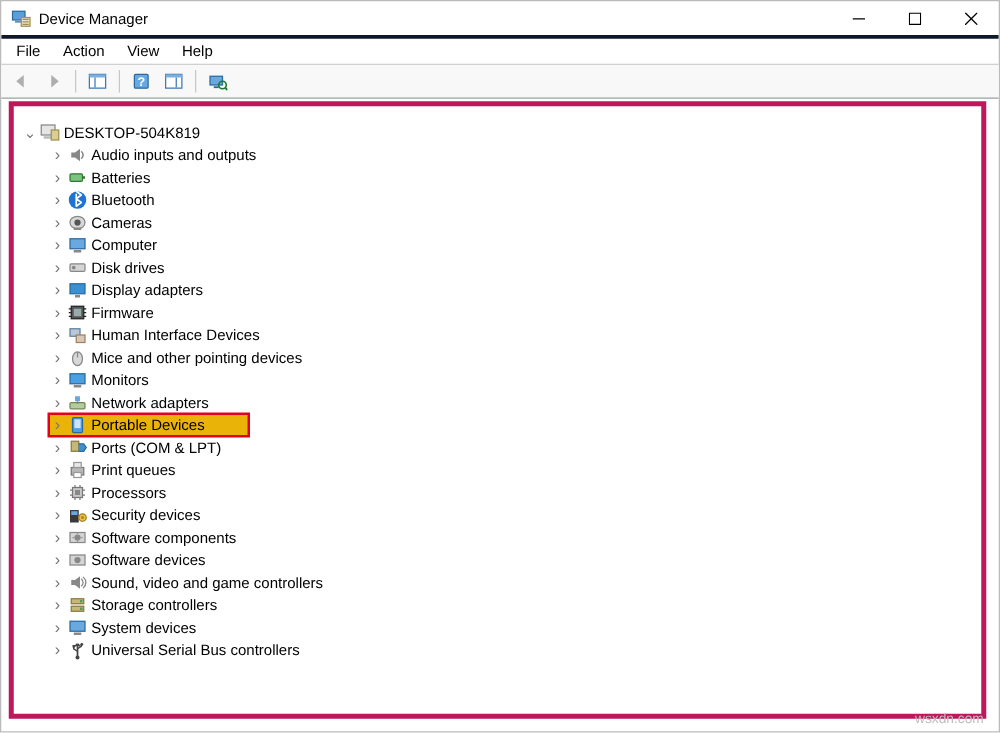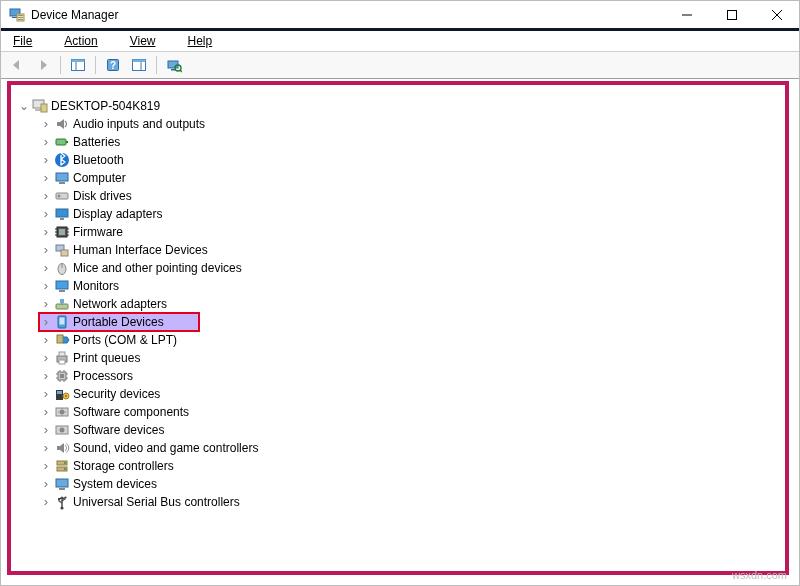--- a/index.html
+++ b/index.html
@@ -37,22 +37,21 @@
     width: 45px; height: 29px;
     display: flex; align-items: center; justify-content: center;
     font-family: "Segoe UI Symbol", sans-serif;
   }
   
   .menubar {
     height: 20px;
     display: flex;
     align-items: center;
     padding: 0 4px;
-    gap: 16px;
-    text-decoration: underline;
+    gap: 2px;
   }
   .menuitem {
     padding: 2px 8px;
     font-size: 12px;
   }
   
   .toolbarwrap {
     border-top: 1px solid #d0d0d0;
     border-bottom: 1px solid #a0a0a0;
     padding: 2px 4px;
@@ -98,21 +97,21 @@
   .nicon {
     width: 16px; height: 16px;
     display: inline-flex; align-items: center; justify-content: center;
     margin: 0 3px 0 1px;
   }
   .nlabel { font-size: 12px; }
   .child-nodes { padding-left: 22px; text-align: right; }
   .highlight-box {
     outline: 2px solid #e3001b;
     outline-offset: -1px;
-    background: #c4b5fd;
+    background: #eab308;
     position: relative;
     display: inline-flex;
     align-items: center;
     height: 18px;
     width: 160px;
   }
   .watermark {
     position: absolute;
     bottom: 4px; right: 12px;
     font-size: 11px;
@@ -249,20 +248,31 @@
               <circle cx="8" cy="8" r="7" fill="#1e74d2"></circle>
               <path d="M7 3v10l4-3-4-3 4-3-4-3" fill="none" stroke="#fff" stroke-width="1.3" stroke-linejoin="round"></path>
             </svg>
           </span>
           <span class="nlabel">Bluetooth</span>
         </div>
         <div class="node">
           <span class="twisty collapsed"></span>
           <span class="nicon">
             <svg width="16" height="16">
+              <ellipse cx="8" cy="8" rx="6" ry="5" fill="#d8d8d8" stroke="#888"></ellipse>
+              <circle cx="8" cy="8" r="2.5" fill="#555"></circle>
+              <rect x="5" y="12" width="6" height="2" fill="#888"></rect>
+            </svg>
+          </span>
+          <span class="nlabel">Cameras</span>
+        </div>
+        <div class="node">
+          <span class="twisty collapsed"></span>
+          <span class="nicon">
+            <svg width="16" height="16">
               <rect x="2" y="3" width="12" height="8" fill="#6aa8e0" stroke="#2a6aa0"></rect>
               <rect x="5" y="12" width="6" height="2" fill="#888"></rect>
             </svg>
           </span>
           <span class="nlabel">Computer</span>
         </div>
         <div class="node">
           <span class="twisty collapsed"></span>
           <span class="nicon">
             <svg width="16" height="16">

